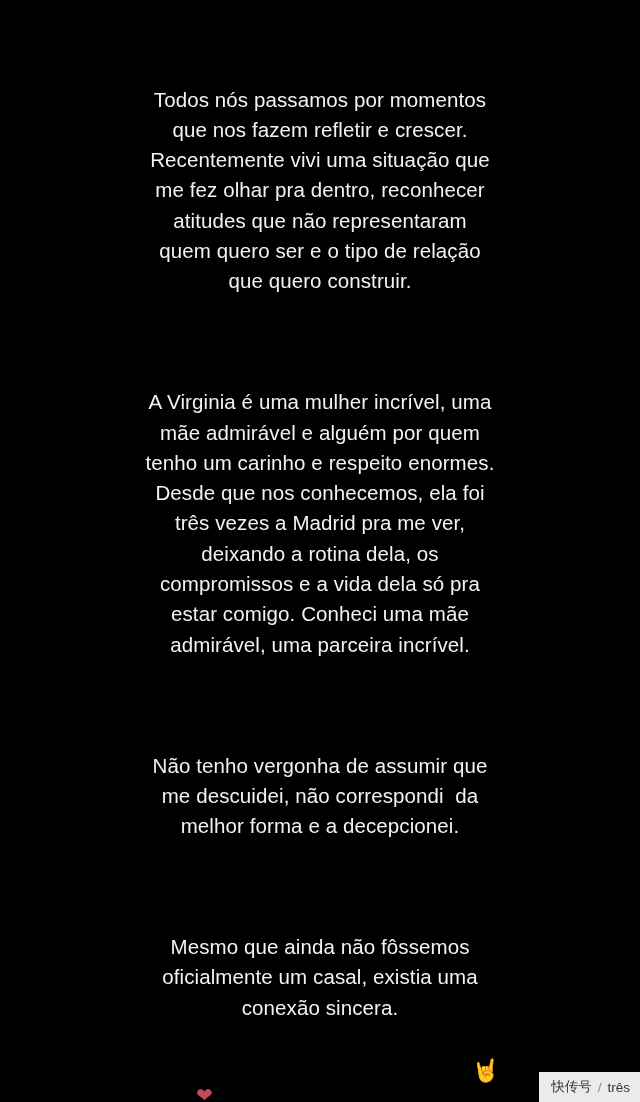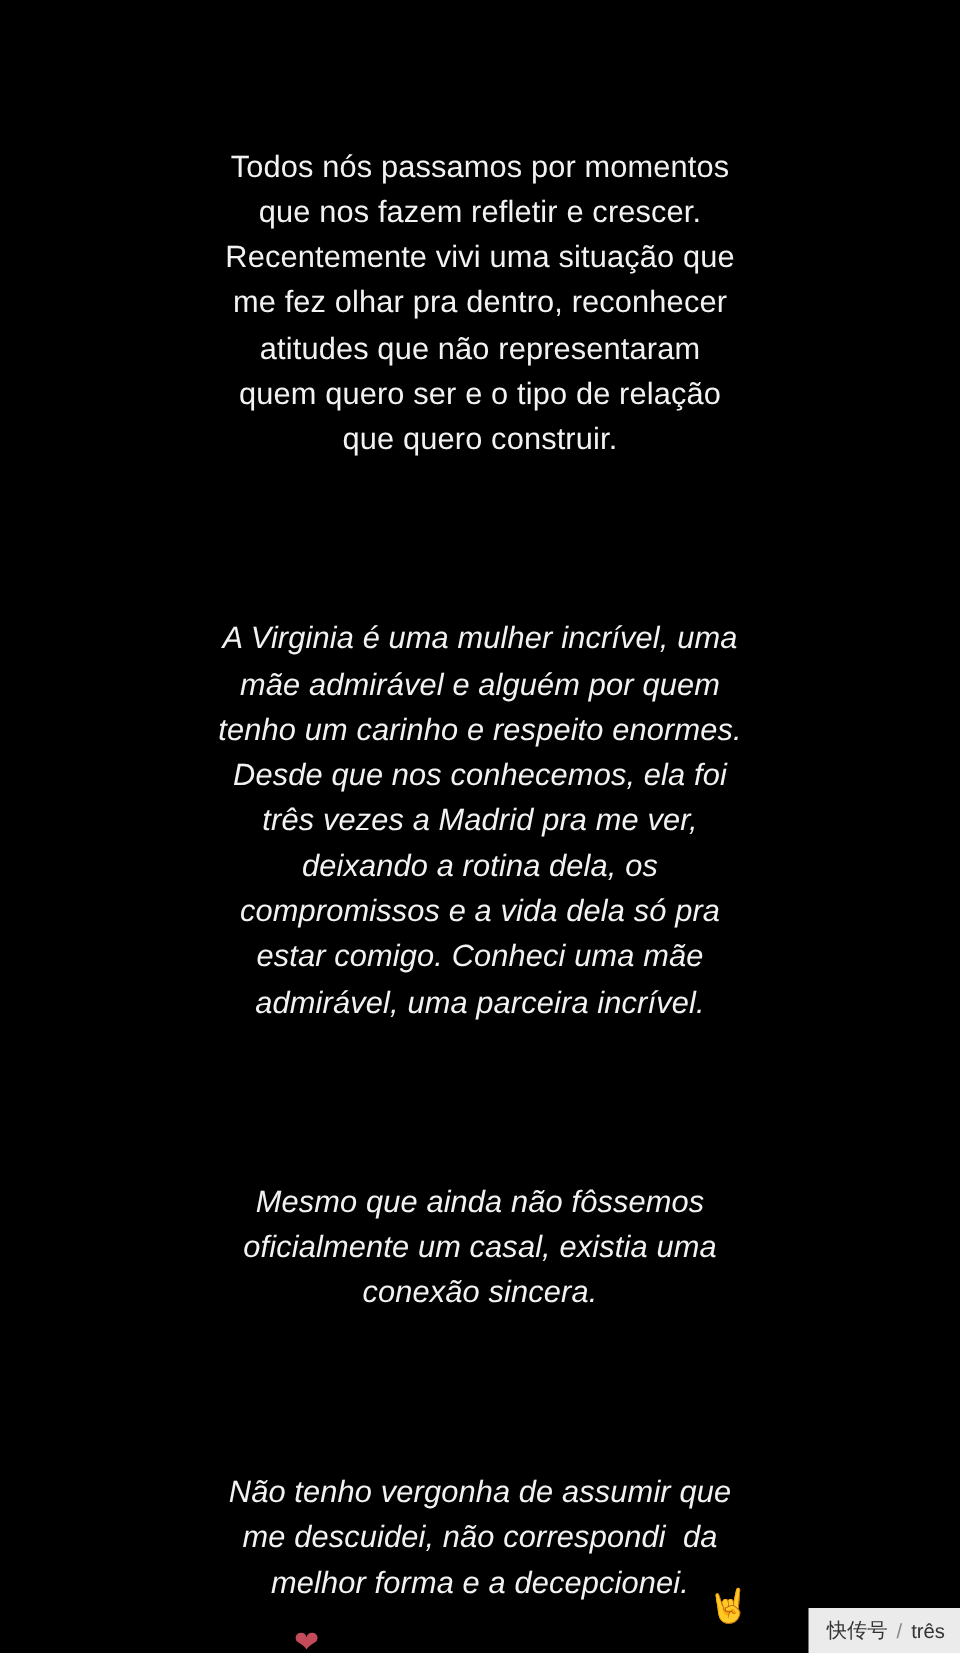--- a/index.html
+++ b/index.html
@@ -26,27 +26,26 @@
     color: #f2f2f2;
     font-family: "Liberation Sans", sans-serif;
     font-size: 20.5px;
     line-height: 30.3px;
     text-align: center;
     letter-spacing: 0.1px;
     white-space: pre-wrap;
     word-wrap: break-word;
   }
   .para {
-    margin: 12px;
+    margin: 0;
     padding: 0;
     white-space: pre-wrap;
   }
   .para + .para {
     margin-top: 30px;
-    font-style: italic;
   }
   .emoji-rock {
     position: absolute;
     left: 472px;
     top: 1060px;
     font-size: 22px;
     line-height: 1;
     color: #e8c9a0;
   }
   .emoji-heart {
@@ -91,26 +90,26 @@
 que quero construir.</p>
     <p class="para">A Virginia é uma mulher incrível, uma
 mãe admirável e alguém por quem
 tenho um carinho e respeito enormes.
 Desde que nos conhecemos, ela foi
 três vezes a Madrid pra me ver,
 deixando a rotina dela, os
 compromissos e a vida dela só pra
 estar comigo. Conheci uma mãe
 admirável, uma parceira incrível.</p>
+    <p class="para">Não tenho vergonha de assumir que
+me descuidei, não correspondi  da
+melhor forma e a decepcionei.</p>
     <p class="para">Mesmo que ainda não fôssemos
 oficialmente um casal, existia uma
 conexão sincera.</p>
-    <p class="para">Não tenho vergonha de assumir que
-me descuidei, não correspondi  da
-melhor forma e a decepcionei.</p>
     
     
   </div>
 
   <span class="emoji-rock">🤘</span>
   <span class="emoji-heart">❤</span>
 
   <div class="watermark">
     <span>快传号</span>
     <span class="sep">/</span>

